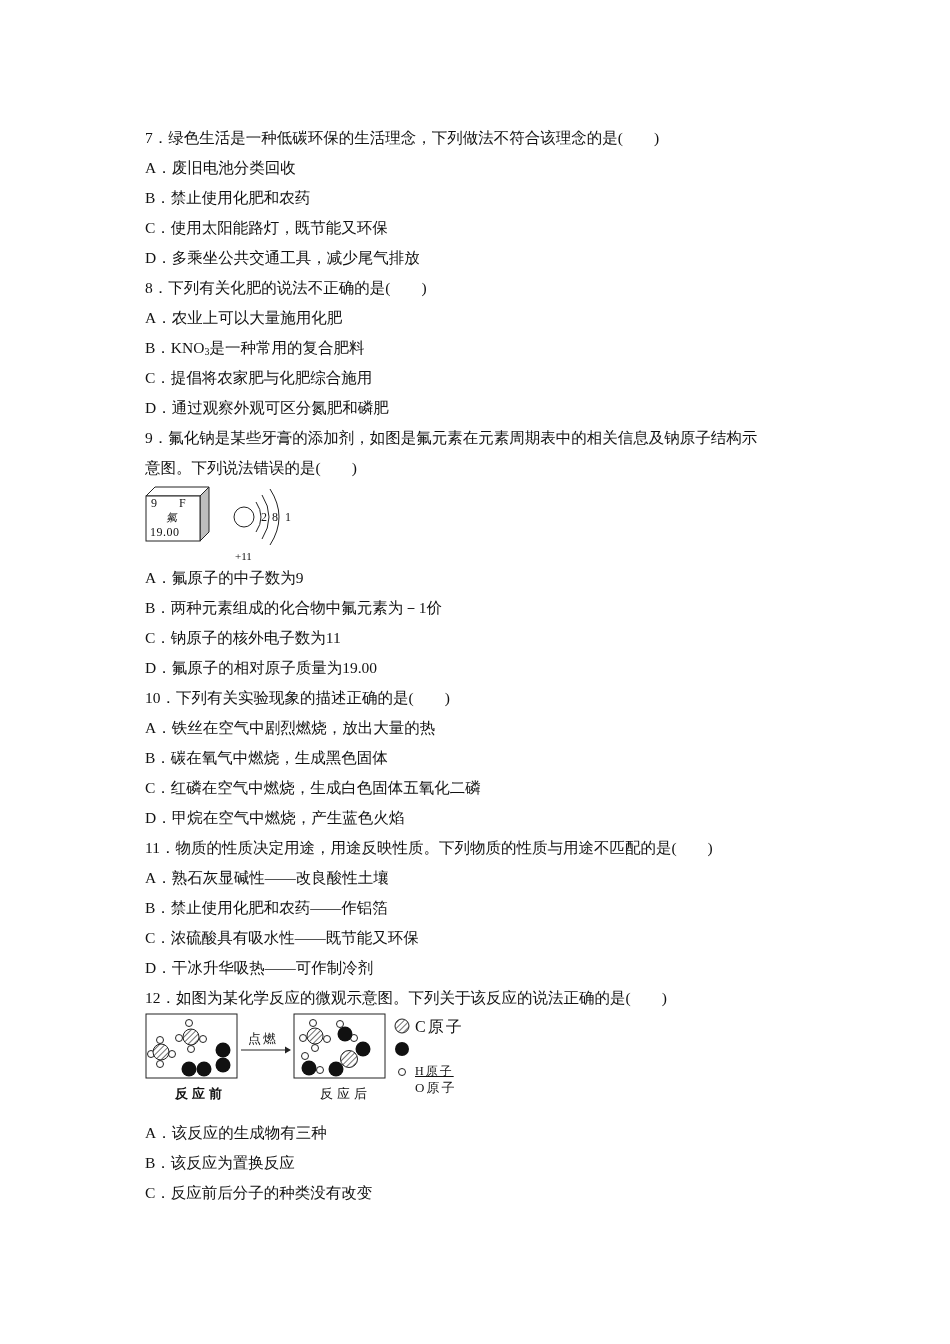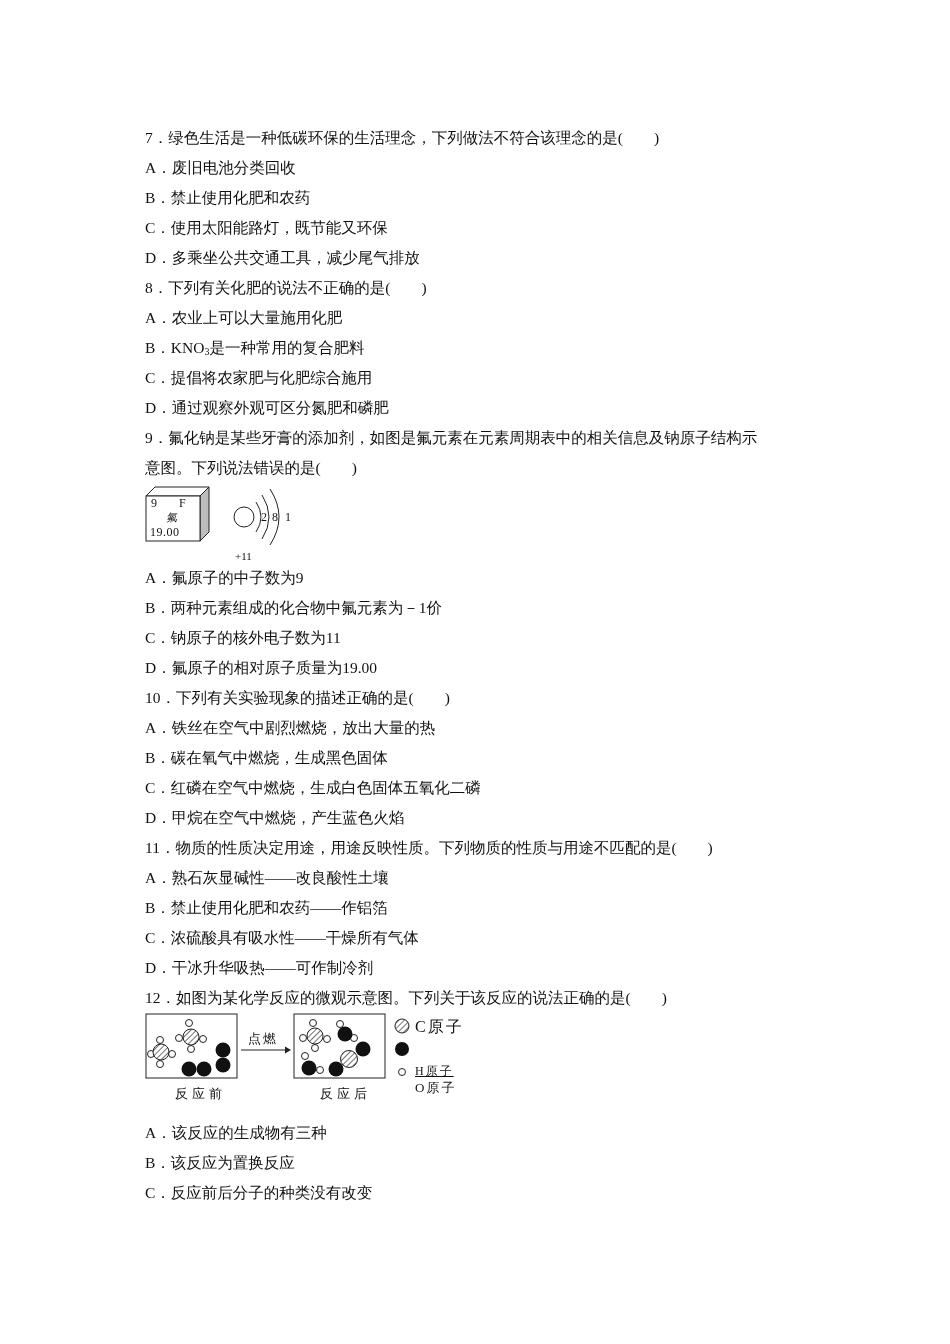--- a/index.html
+++ b/index.html
@@ -59,21 +59,21 @@
 
 <div class="line" style="top:688px"><span>10．</span><span>下列有关实验现象的描述正确的是(　　)</span></div>
 <div class="line" style="top:718px"><span>A．</span><span>铁丝在空气中剧烈燃烧，放出大量的热</span></div>
 <div class="line" style="top:748px"><span>B．</span><span>碳在氧气中燃烧，生成黑色固体</span></div>
 <div class="line" style="top:778px"><span>C．</span><span>红磷在空气中燃烧，生成白色固体五氧化二磷</span></div>
 <div class="line" style="top:808px"><span>D．</span><span>甲烷在空气中燃烧，产生蓝色火焰</span></div>
 
 <div class="line" style="top:838px"><span>11．</span><span>物质的性质决定用途，用途反映性质。下列物质的性质与用途不匹配的是(　　)</span></div>
 <div class="line" style="top:868px"><span>A．</span><span>熟石灰显碱性——改良酸性土壤</span></div>
 <div class="line" style="top:898px"><span>B．</span><span>禁止使用化肥和农药——作铝箔</span></div>
-<div class="line" style="top:928px"><span>C．</span><span>浓硫酸具有吸水性——干燥所有气体</span></div>
+<div class="line" style="top:928px"><span>C．</span><span>浓硫酸具有吸水性——既节能又环保</span></div>
 <div class="line" style="top:958px"><span>D．</span><span>干冰升华吸热——可作制冷剂</span></div>
 
 <div class="line" style="top:988px"><span>12．</span><span>如图为某化学反应的微观示意图。下列关于该反应的说法正确的是(　　)</span></div>
 
 <div class="fig" style="left:145px; top:1013px; width:330px; height:92px;">
   <svg width="330" height="92" viewBox="0 0 330 92">
     <defs>
       <pattern id="hatch" width="4" height="4" patternUnits="userSpaceOnUse" patternTransform="rotate(45)">
         <rect width="4" height="4" fill="#fff"></rect>
         <line x1="0" y1="0" x2="0" y2="4" stroke="#222" stroke-width="1.3"></line>
@@ -127,21 +127,21 @@
 
     <circle cx="160" cy="43" r="3.5" fill="#fff" stroke="#222"></circle>
     <circle cx="175" cy="57" r="3.5" fill="#fff" stroke="#222"></circle>
     <circle cx="164" cy="55" r="7.5" fill="#111"></circle>
 
     <circle cx="257" cy="13" r="7" fill="url(#hatch)" stroke="#222"></circle>
     <circle cx="257" cy="36" r="7" fill="#111"></circle>
     <circle cx="257" cy="59" r="3.5" fill="#fff" stroke="#222"></circle>
   </svg>
   <span style="position:absolute; left:103px; top:17px; font-size:13px; letter-spacing:2px; font-family:Liberation Serif, serif;">点燃</span>
-  <span style="position:absolute; left:30px; top:72px; font-size:13px; letter-spacing:4px; font-family:'DejaVu Sans', sans-serif;">反应前</span>
+  <span style="position:absolute; left:30px; top:72px; font-size:13px; letter-spacing:4px; font-family:'DejaVu Sans', sans-serif;font-weight:bold;">反应前</span>
   <span style="position:absolute; left:175px; top:72px; font-size:13px; letter-spacing:4px; font-family:'DejaVu Sans', sans-serif;">反应后</span>
   <span style="position:absolute; left:270px; top:4px; font-size:16px; letter-spacing:2px;">C原子</span>
   <span style="position:absolute; left:270px; top:27px; font-size:13px; letter-spacing:2px;margin-top:39px;">O原子</span>
   <span style="position:absolute; left:270px; top:50px; font-size:12px; letter-spacing:2px;text-decoration:underline;">H原子</span>
 </div>
 
 <div class="line" style="top:1123px"><span>A．</span><span>该反应的生成物有三种</span></div>
 <div class="line" style="top:1153px"><span>B．</span><span>该反应为置换反应</span></div>
 <div class="line" style="top:1183px"><span>C．</span><span>反应前后分子的种类没有改变</span></div>
 

